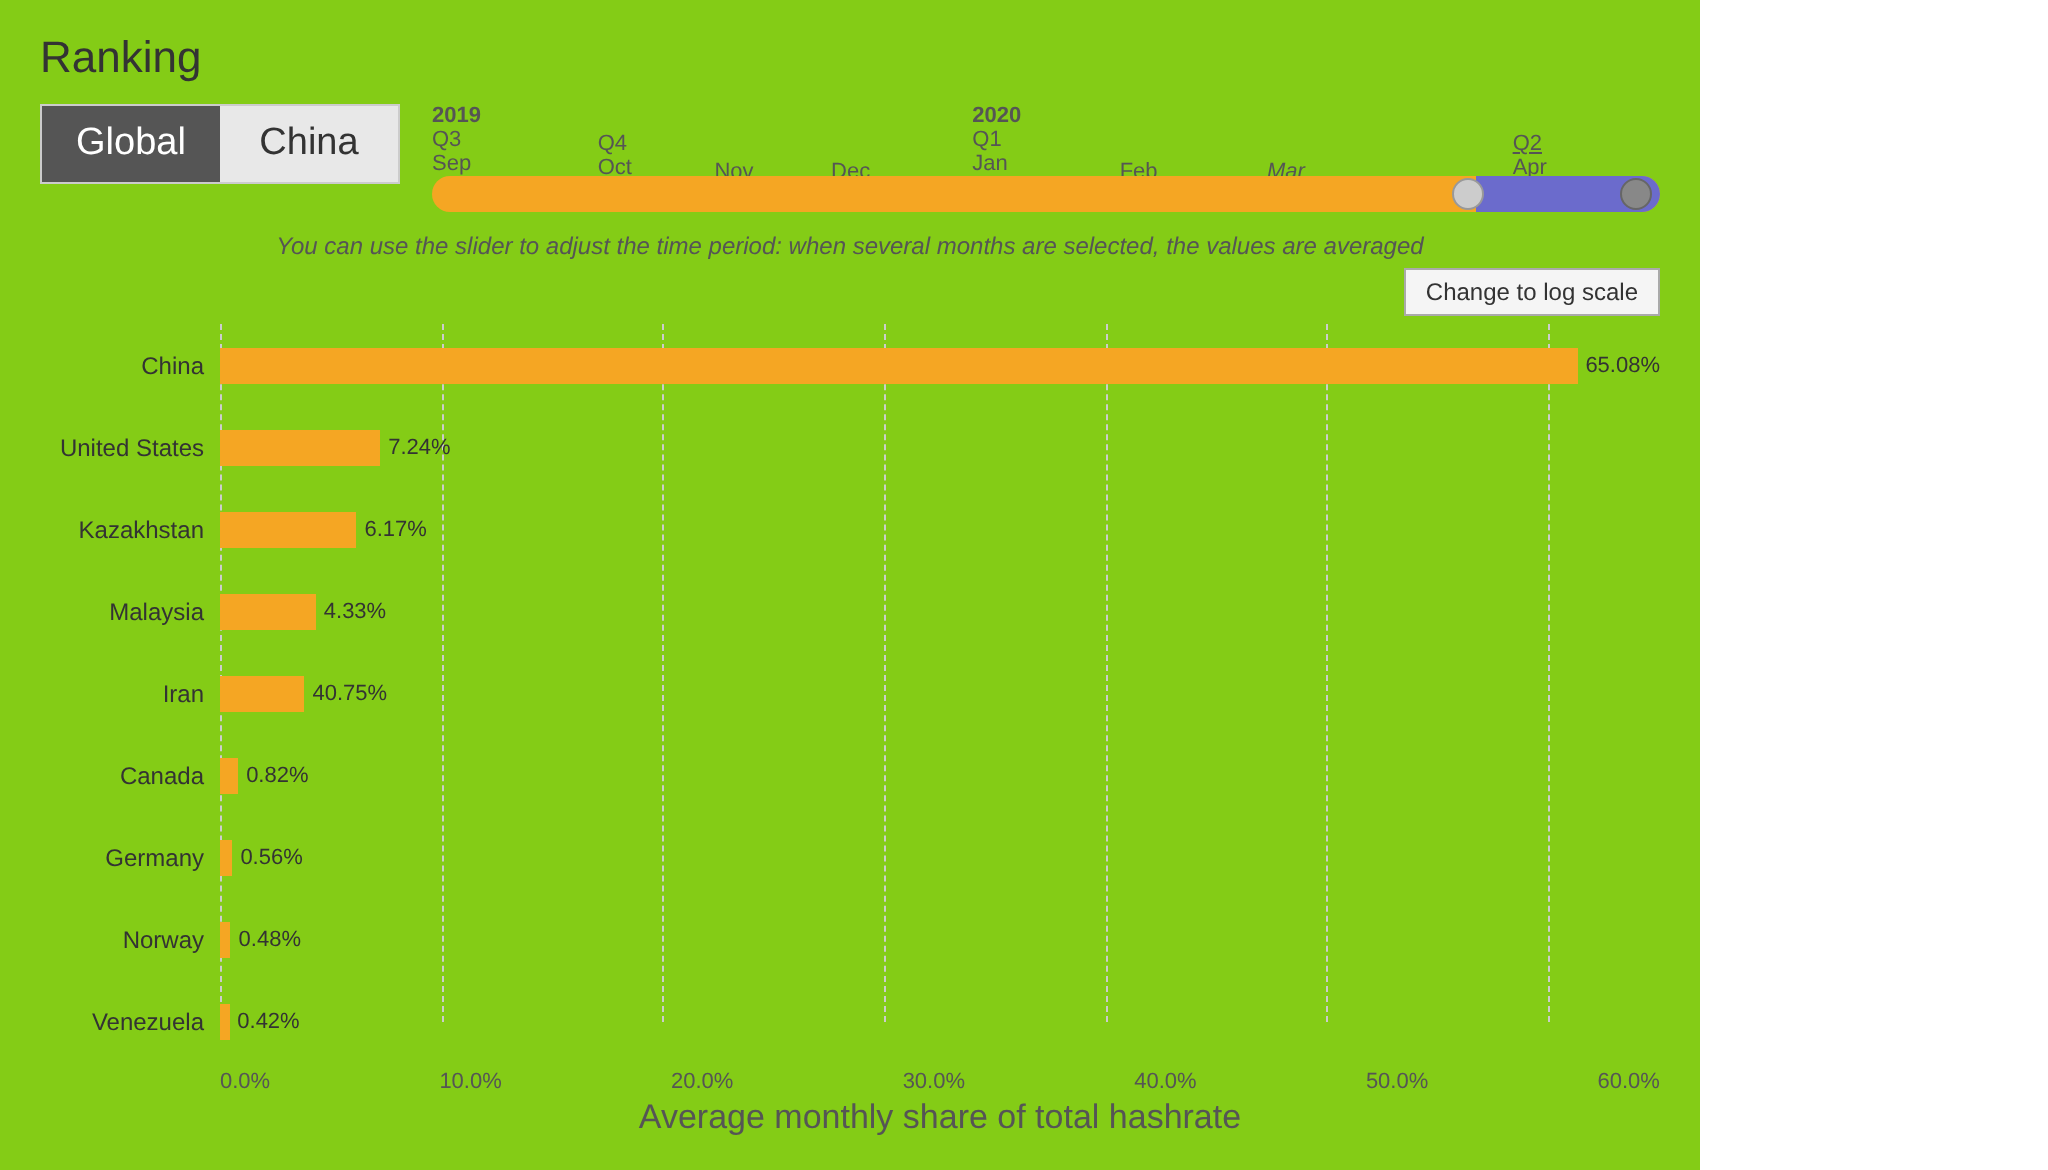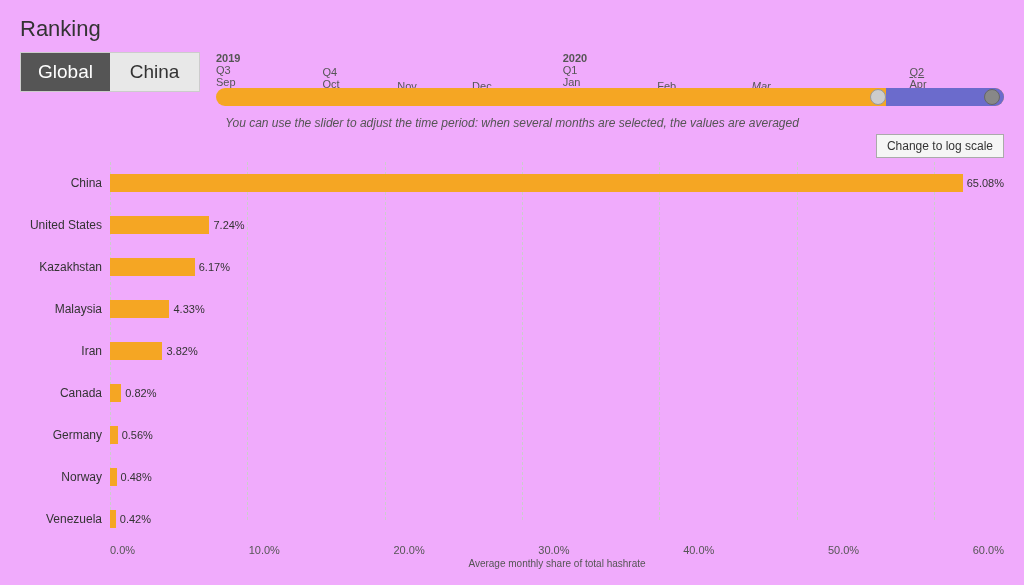--- a/index.html
+++ b/index.html
@@ -4,23 +4,23 @@
   <style>
     * { box-sizing: border-box; margin: 0; padding: 0; }
     body {
       font-family: 'Segoe UI', Arial, sans-serif;
       background: #fff;
       width: 1024px;
       min-height: 585px;
       overflow: hidden;
     }
     .page {
-      width: 1024px;
+      width: 850px;
       height: 585px;
-      background: #f0abfc;
+      background: #84cc16;
       padding: 16px 20px;
       display: flex;
       flex-direction: column;
     }
     .page-title {
       font-size: 22px;
       font-weight: 400;
       color: #333;
       margin-bottom: 10px;
     }
@@ -205,21 +205,21 @@
       margin-top: 4px;
       justify-content: space-between;
     }
     .x-tick {
       font-size: 11px;
       color: #555;
       text-align: center;
     }
     .x-axis-label {
       text-align: center;
-      font-size: 10px;
+      font-size: 17px;
       color: #555;
       margin-top: 2px;
       margin-left: 90px;
     }
   </style>
 </head>
 <body>
 
 <div class="page">
   <div class="page-title">Ranking</div>
@@ -326,21 +326,21 @@
             <div class="bar-label">Malaysia</div>
             <div class="bar-track">
               <div class="bar-fill" style="width: 6.65335%;"></div>
               <span class="bar-value">4.33%</span>
             </div>
           </div>
           <div class="bar-row">
             <div class="bar-label">Iran</div>
             <div class="bar-track">
               <div class="bar-fill" style="width: 5.8697%;"></div>
-              <span class="bar-value">3.82%</span>
+              <span class="bar-value">40.75%</span>
             </div>
           </div>
           <div class="bar-row">
             <div class="bar-label">Canada</div>
             <div class="bar-track">
               <div class="bar-fill" style="width: 1.25999%;"></div>
               <span class="bar-value">0.82%</span>
             </div>
           </div>
           <div class="bar-row">

